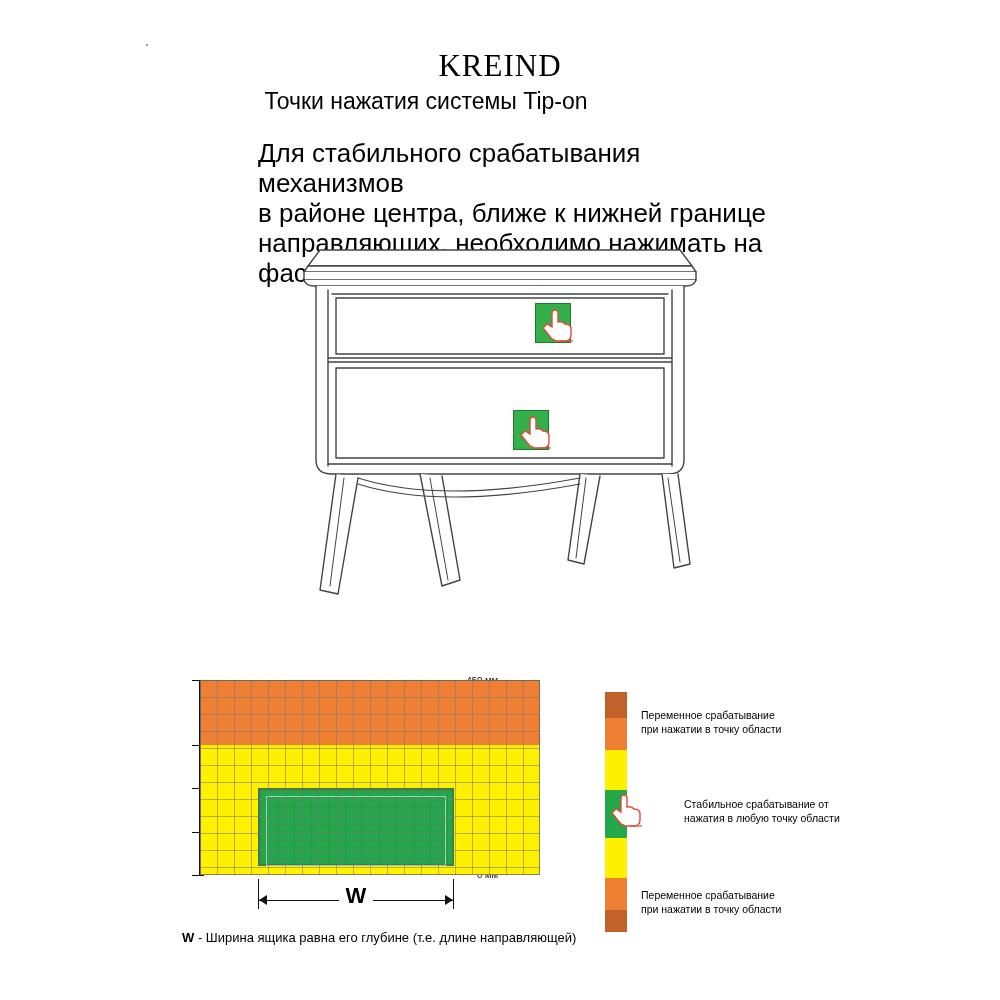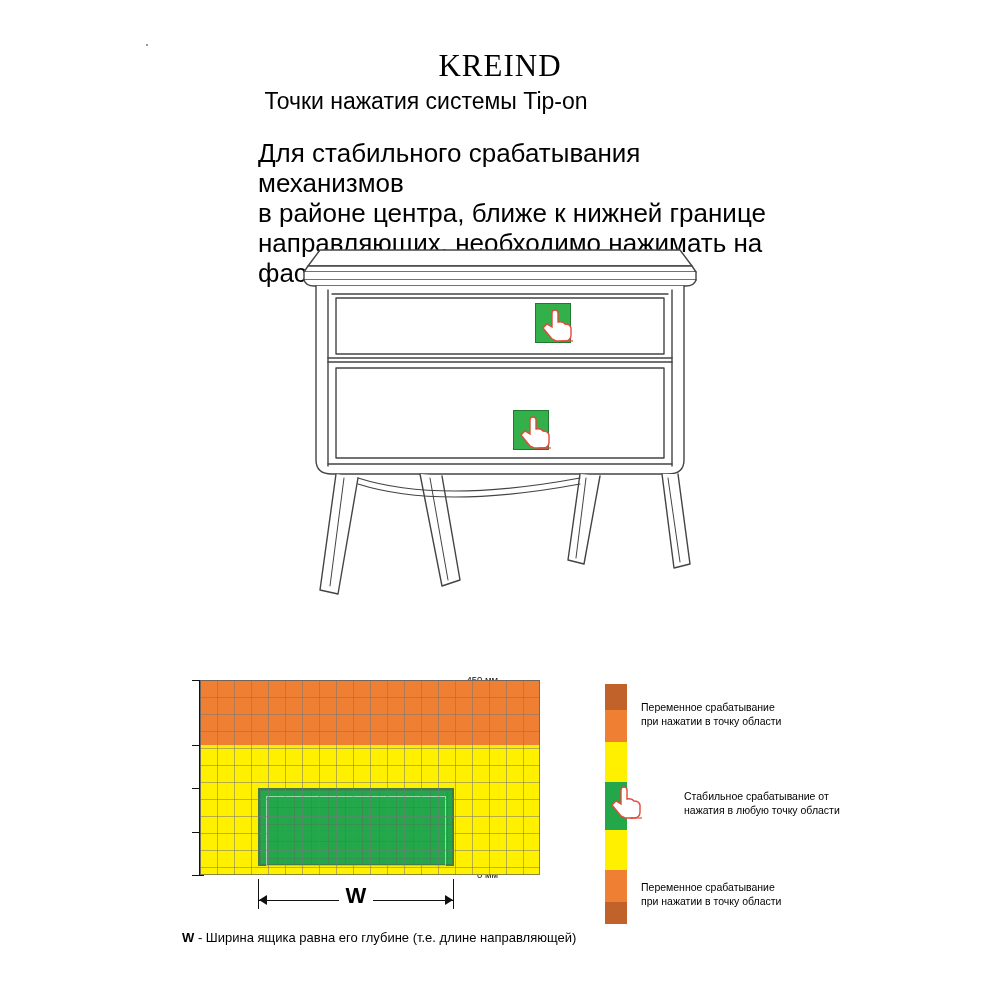--- a/index.html
+++ b/index.html
@@ -119,21 +119,21 @@
     font-size:22px; font-weight:bold; color:#000;
     background:#fff; width:34px; margin:0 auto; line-height:26px;
   }
   .wlegend {
     position:absolute; left:32px; top:258px; font-size:13px; color:#000;
   }
   .wlegend b { font-weight:bold; }
 
   
   .legend {
-    position:absolute; left:455px; top:12px; width:250px; height:240px;
+    position:absolute; left:455px; top:20px; width:250px; height:240px;
   }
   .legend-bar {
     position:absolute; left:0; top:0; width:22px; height:240px;
   }
   .legend-seg { position:absolute; left:0; width:22px; }
   .legend-text {
     position:absolute; left:36px; font-size:10.5px; line-height:14px; color:#000;
   }
   .legend-hand {
     position:absolute; left:5px; top:100px; width:34px; height:36px;

